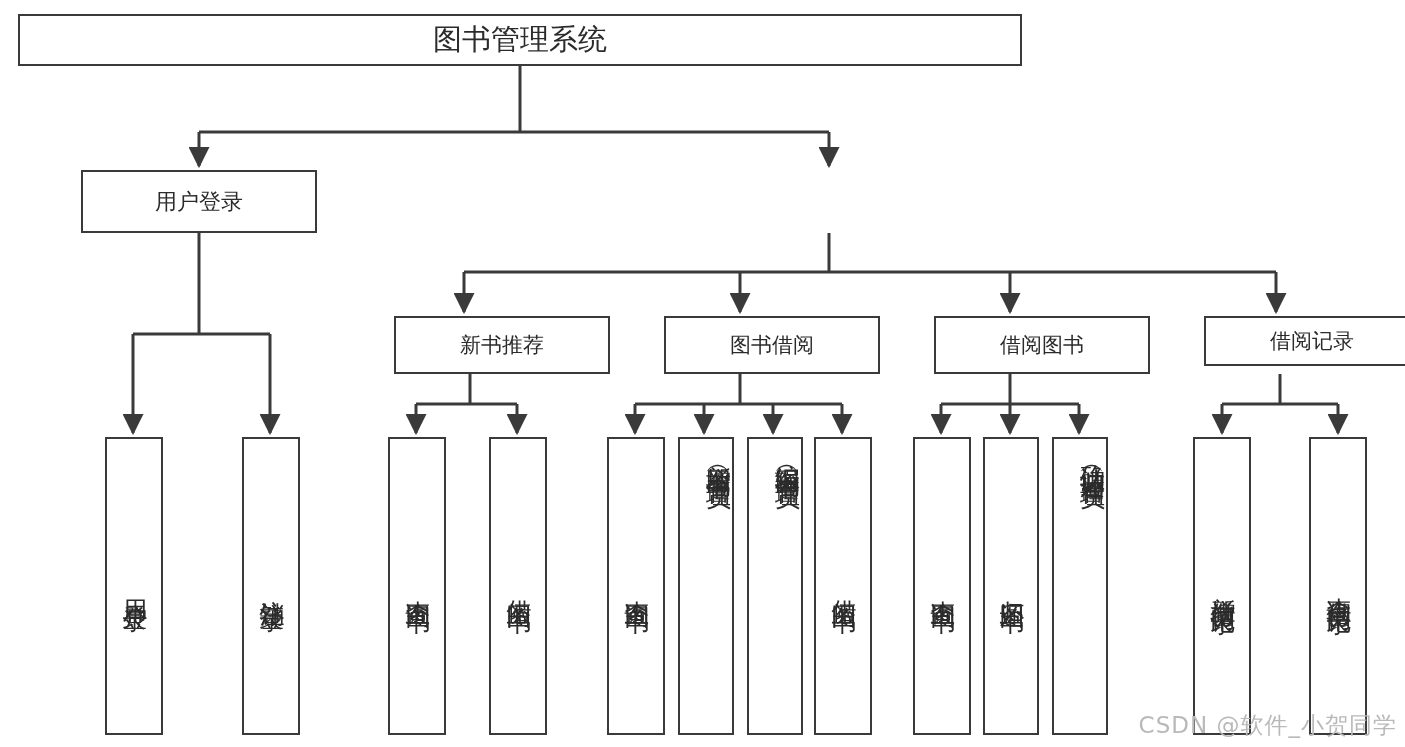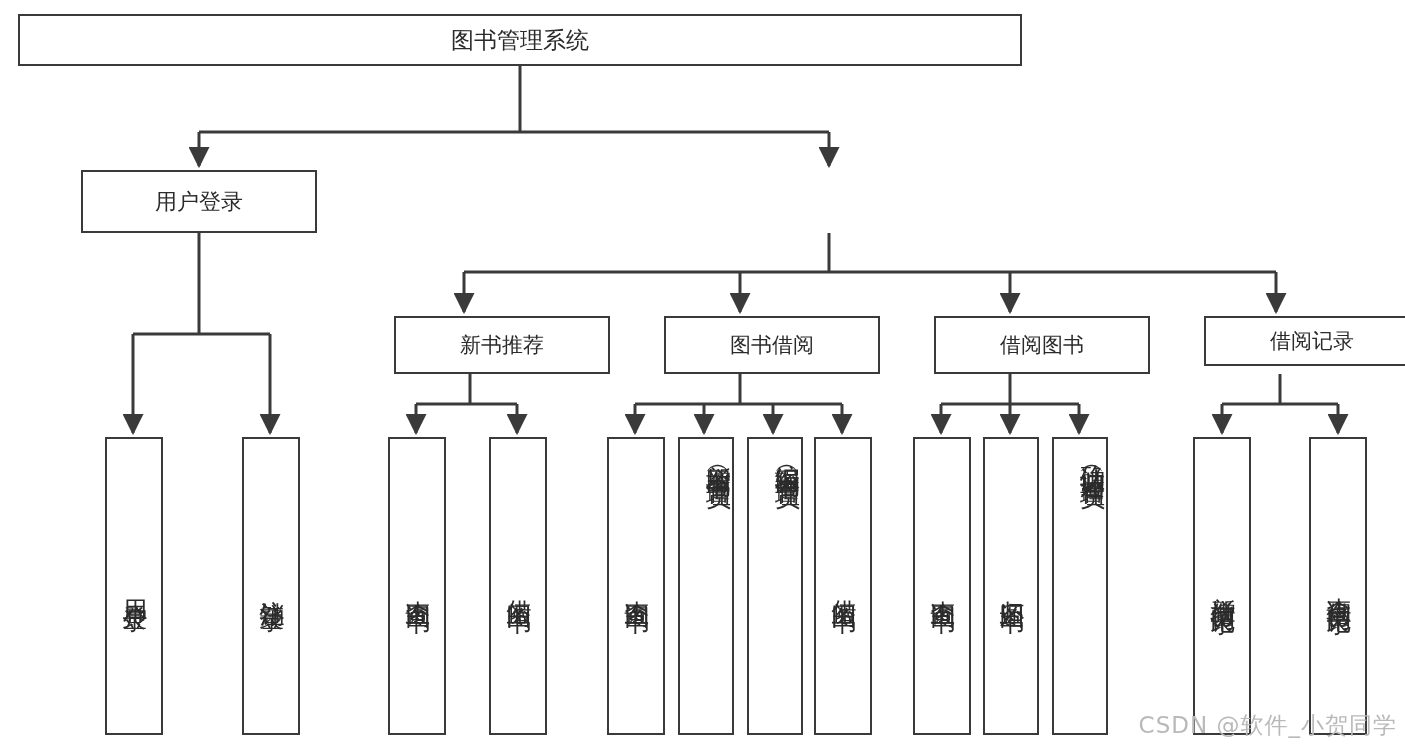--- a/index.html
+++ b/index.html
@@ -31,21 +31,21 @@
     border: 2px solid #3a3a3a;
     background: #ffffff;
     color: #2b2b2b;
     display: flex;
     align-items: center;
     justify-content: center;
     text-align: center;
     line-height: 1.15;
   }
   .node.root {
-    font-size: 23px;
+    font-size: 29px;
   }
   .node.branch {
     font-size: 22px;
   }
   .node.sub {
     font-size: 21px;
     margin-left: 32px;
   }
   
   .node.leaf {

